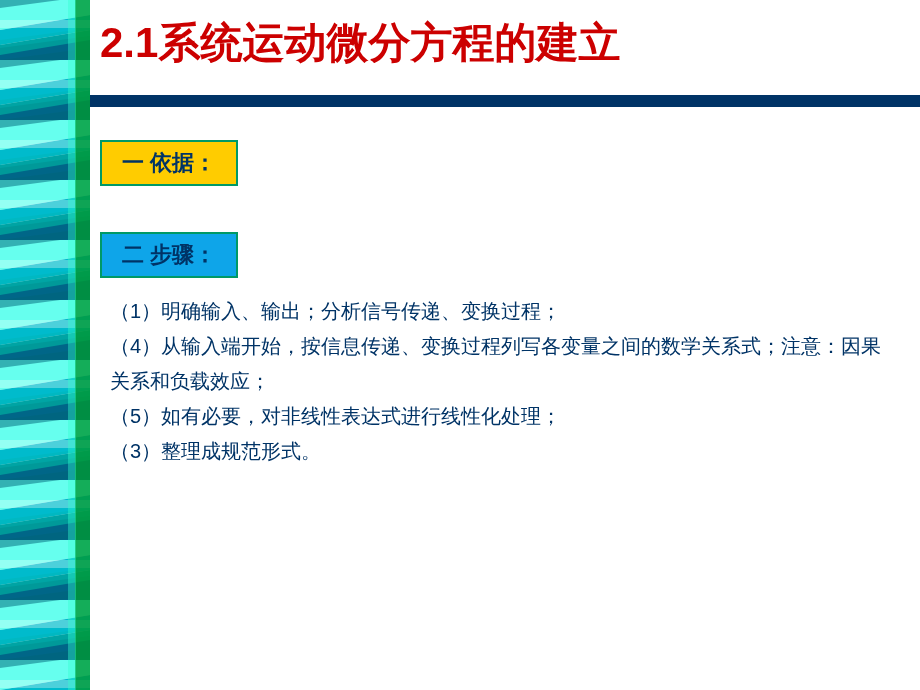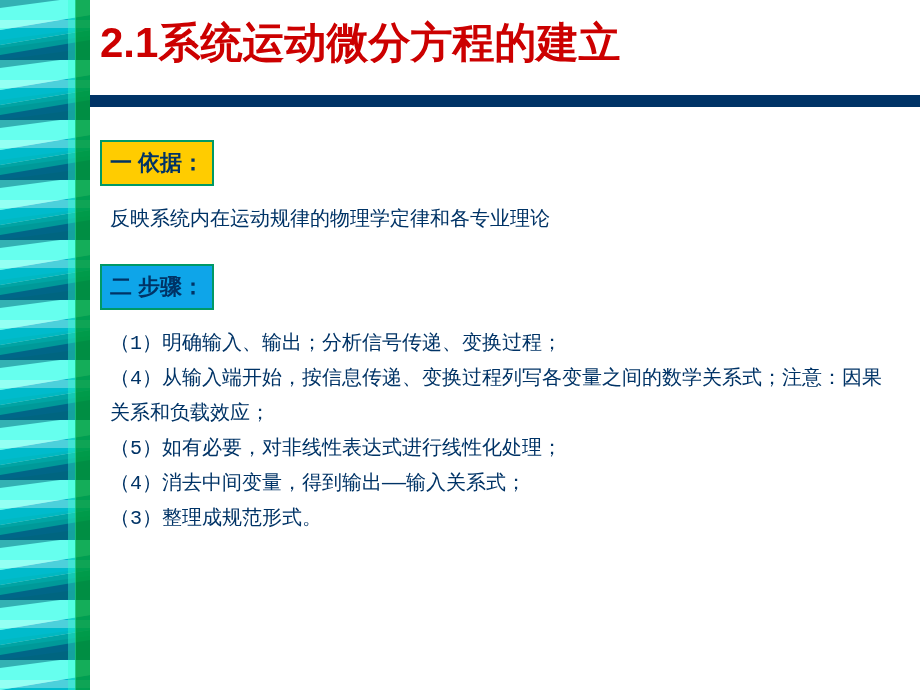--- a/index.html
+++ b/index.html
@@ -73,21 +73,21 @@
       position: absolute;
       left: 100px;
       top: 120px;
       right: 30px;
       bottom: 20px;
     }
 
     
     .section-header {
       display: inline-block;
-      padding: 6px 8px;
+      padding: 6px 20px;
       margin-bottom: 16px;
       margin-top: 20px;
     }
 
     .section-header-1 {
       background: #ffcc00;
       border: 2px solid #009966;
     }
 
     .section-header-2 {
@@ -109,21 +109,21 @@
       margin-left: 10px;
       margin-bottom: 10px;
       font-family: 'SimSun', 'STSong', serif;
     }
 
     .steps-content {
       color: #003366;
       font-size: 20px;
       line-height: 1.75;
       margin-left: 10px;
-      font-family: Liberation Mono, monospace;
+      font-family: Liberation Sans, sans-serif;
     }
   </style>
 </head>
 <body>
 
 <div class="slide">
 
   <div class="left-border">
     <svg class="diamond-pattern" viewBox="0 0 90 690" xmlns="http://www.w3.org/2000/svg">
 
@@ -163,31 +163,29 @@
   </div>
 
   <div class="content-area">
 
     <div>
       <div class="section-header section-header-1">
         <span class="section-header-text">一  依据：</span>
       </div>
     </div>
 
-    <div class="section-content">反映系统内在运动规律的物理学定律和各专业理论</div>
 
     <div style="margin-top:10px;">
       <div class="section-header section-header-2">
         <span class="section-header-text">二  步骤：</span>
       </div>
     </div>
 
     <div class="steps-content">
       <div>（1）明确输入、输出；分析信号传递、变换过程；</div>
       <div>（4）从输入端开始，按信息传递、变换过程列写各变量之间的数学关系式；注意：因果关系和负载效应；</div>
       <div>（5）如有必要，对非线性表达式进行线性化处理；</div>
-      <div>（4）消去中间变量，得到输出——输入关系式；</div>
       <div>（3）整理成规范形式。</div>
     </div>
 
   </div>
 
 </div>
 
 </body></html>

